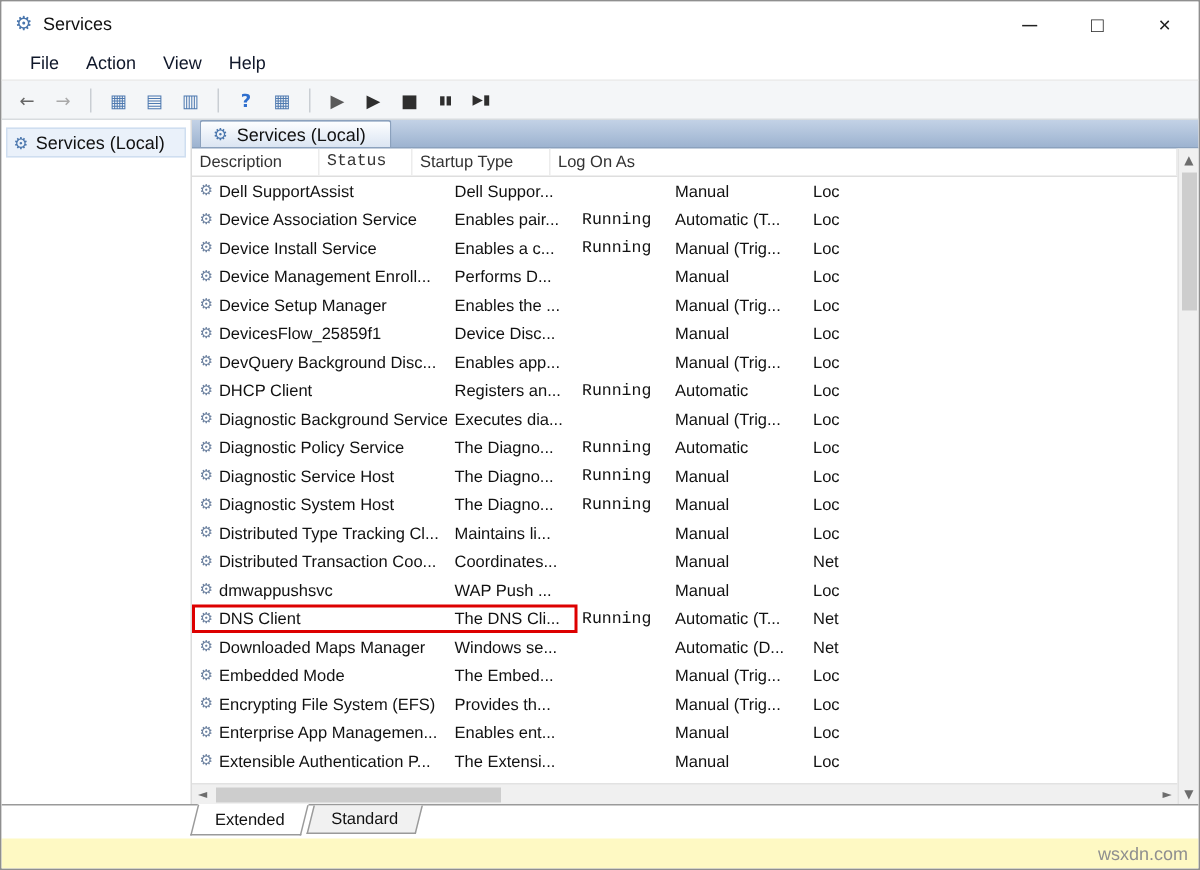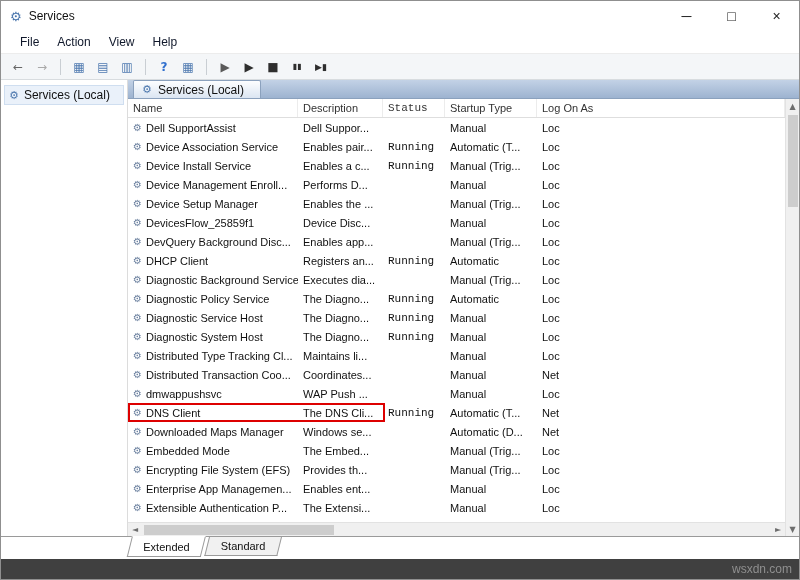--- a/index.html
+++ b/index.html
@@ -84,21 +84,21 @@
   .tabstrip { height:23px; flex:0 0 auto; border-top:1px solid #9a9a9a; background:#fff;
               display:flex; align-items:flex-start; padding-left:131px; }
   .view-tab { font-size:11px; color:#111; padding:3px 13px; background:#f1f1f1;
               border:1px solid #9a9a9a; border-top:none; margin-right:3px;
               transform:skewX(-14deg); transform-origin:top left; }
   .view-tab > span { display:inline-block; transform:skewX(14deg); }
   .view-tab.selected { background:#fff; margin-top:-1px; padding-top:4px; border-top:1px solid #fff; }
 
   
   .footer { height:20px; flex:0 0 auto; display:flex; align-items:center; justify-content:flex-end;
-            padding-right:7px; background:#404040; }
+            padding-right:7px; background:#fef9c3; }
   .watermark { font-size:12px; color:#8f8f8f; }
 </style>
 </head>
 <body>
 
 <div class="window">
 
   <div class="titlebar">
     <span class="app-icon icon-font">⚙</span>
     <span class="title-text">Services</span>
@@ -150,21 +150,20 @@
           <span class="tab-gear icon-font">⚙</span>
           <span>Services (Local)</span>
         </div>
       </div>
 
       <div class="content">
 
 
         <div class="list-wrap">
           <div class="col-headers">
-              <div class="col w-name">Name</div>
               <div class="col w-desc">Description</div>
               <div class="col w-status">Status</div>
               <div class="col w-startup">Startup Type</div>
               <div class="col w-logon">Log On As</div>
             </div>
           <div class="rows">
               <div class="svc-row">
                 <div class="cell w-name">
                   <span class="svc-icon icon-font">⚙</span>
                   <span>Dell SupportAssist</span>

